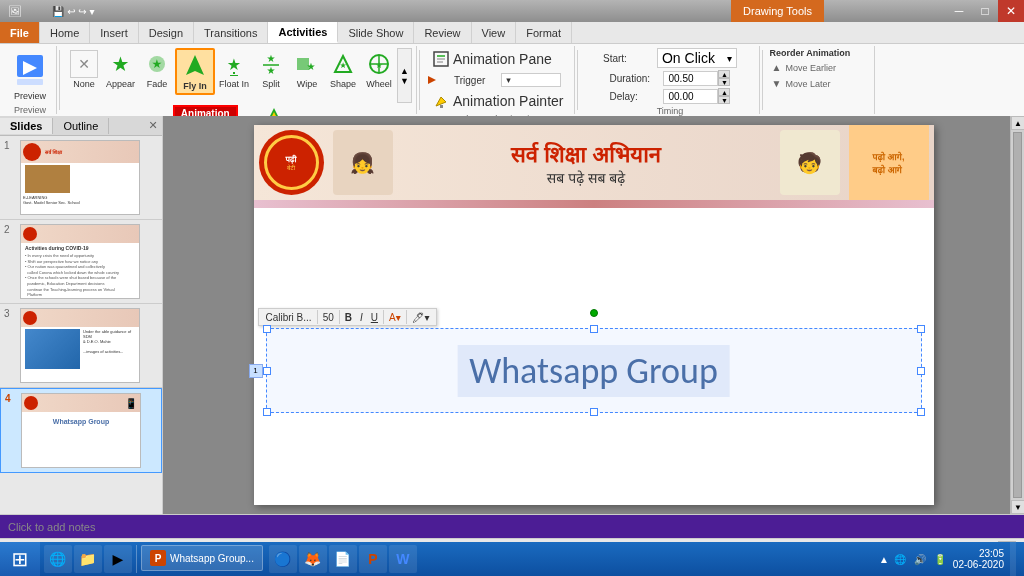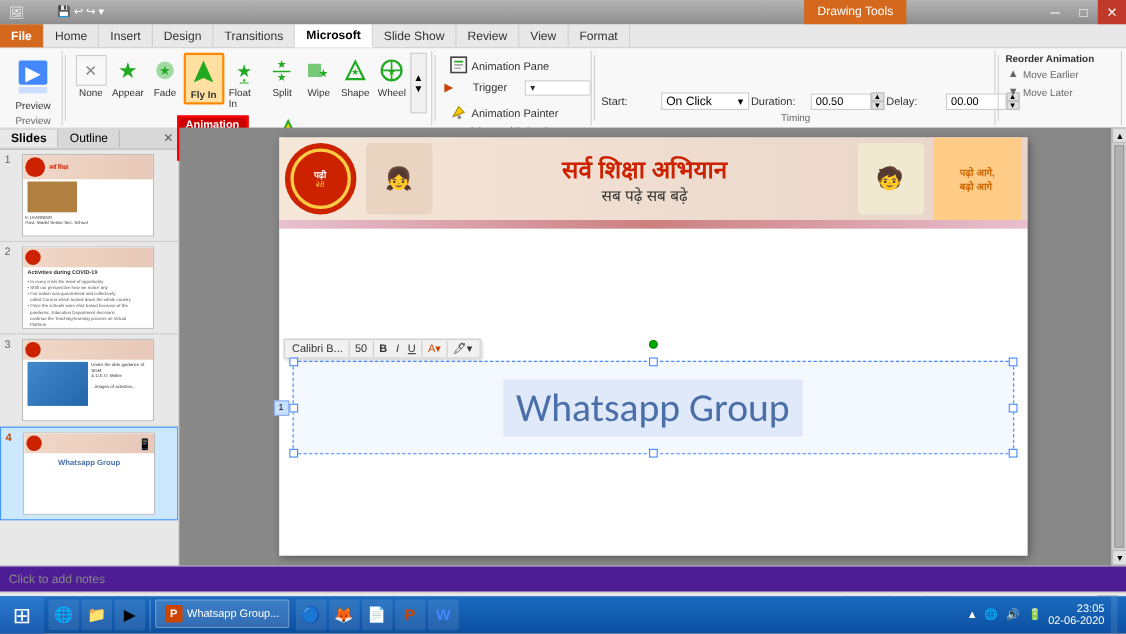--- a/index.html
+++ b/index.html
@@ -698,25 +698,25 @@
     
     .panel-scroll-area {
       flex: 1;
       overflow-y: auto;
       overflow-x: hidden;
     }
 
     
     .anim-pane-btn {
       display: flex;
-      align-items: flex-end;
+      align-items: flex-start;
       gap: 4px;
       padding: 2px 6px;
       cursor: pointer;
-      font-size: 10px;
+      font-size: 14px;
       border: 1px solid transparent;
       border-radius: 2px;
       color: #333;
     }
 
     
     .trigger-row {
       display: flex;
       align-items: center;
       gap: 16px;
@@ -781,21 +781,21 @@
     <div class="title-btn close">✕</div>
   </div>
 </div>
 
 <div id="ribbon-tabs">
   <div class="ribbon-tab file-tab">File</div>
   <div class="ribbon-tab">Home</div>
   <div class="ribbon-tab">Insert</div>
   <div class="ribbon-tab">Design</div>
   <div class="ribbon-tab">Transitions</div>
-  <div class="ribbon-tab active">Microsoft</div>
+  <div class="ribbon-tab active">Activities</div>
   <div class="ribbon-tab">Slide Show</div>
   <div class="ribbon-tab">Review</div>
   <div class="ribbon-tab">View</div>
   <div class="ribbon-tab">Format</div>
 </div>
 
 <div id="ribbon-content">
 
   <div class="ribbon-group">
     <div class="ribbon-group-items">
@@ -955,25 +955,25 @@
           </svg>
         <span>Animation Painter</span>
       </div>
     </div>
     <div class="ribbon-group-label">Advanced Animation</div>
   </div>
 
   <div class="separator-v"></div>
 
   <div class="ribbon-group" style="min-width:180px;">
-    <div class="ribbon-group-items" style="align-items:flex-end;gap:2px;">
+    <div class="ribbon-group-items" style="flex-direction:column;align-items:center;gap:2px;">
       <div class="timing-row">
         <span class="timing-label">Start:</span>
         <div class="timing-value" style="width:80px;cursor:pointer;">
-          <span style="font-size:11px;">On Click</span>
+          <span style="font-size:14px;">On Click</span>
           <span>▾</span>
         </div>
       </div>
       <div class="timing-row">
         <span class="timing-label">Duration:</span>
         <div style="display:flex;align-items:center;">
           <div class="timing-value">
             <span>00.50</span>
           </div>
           <div class="spin-btns">

